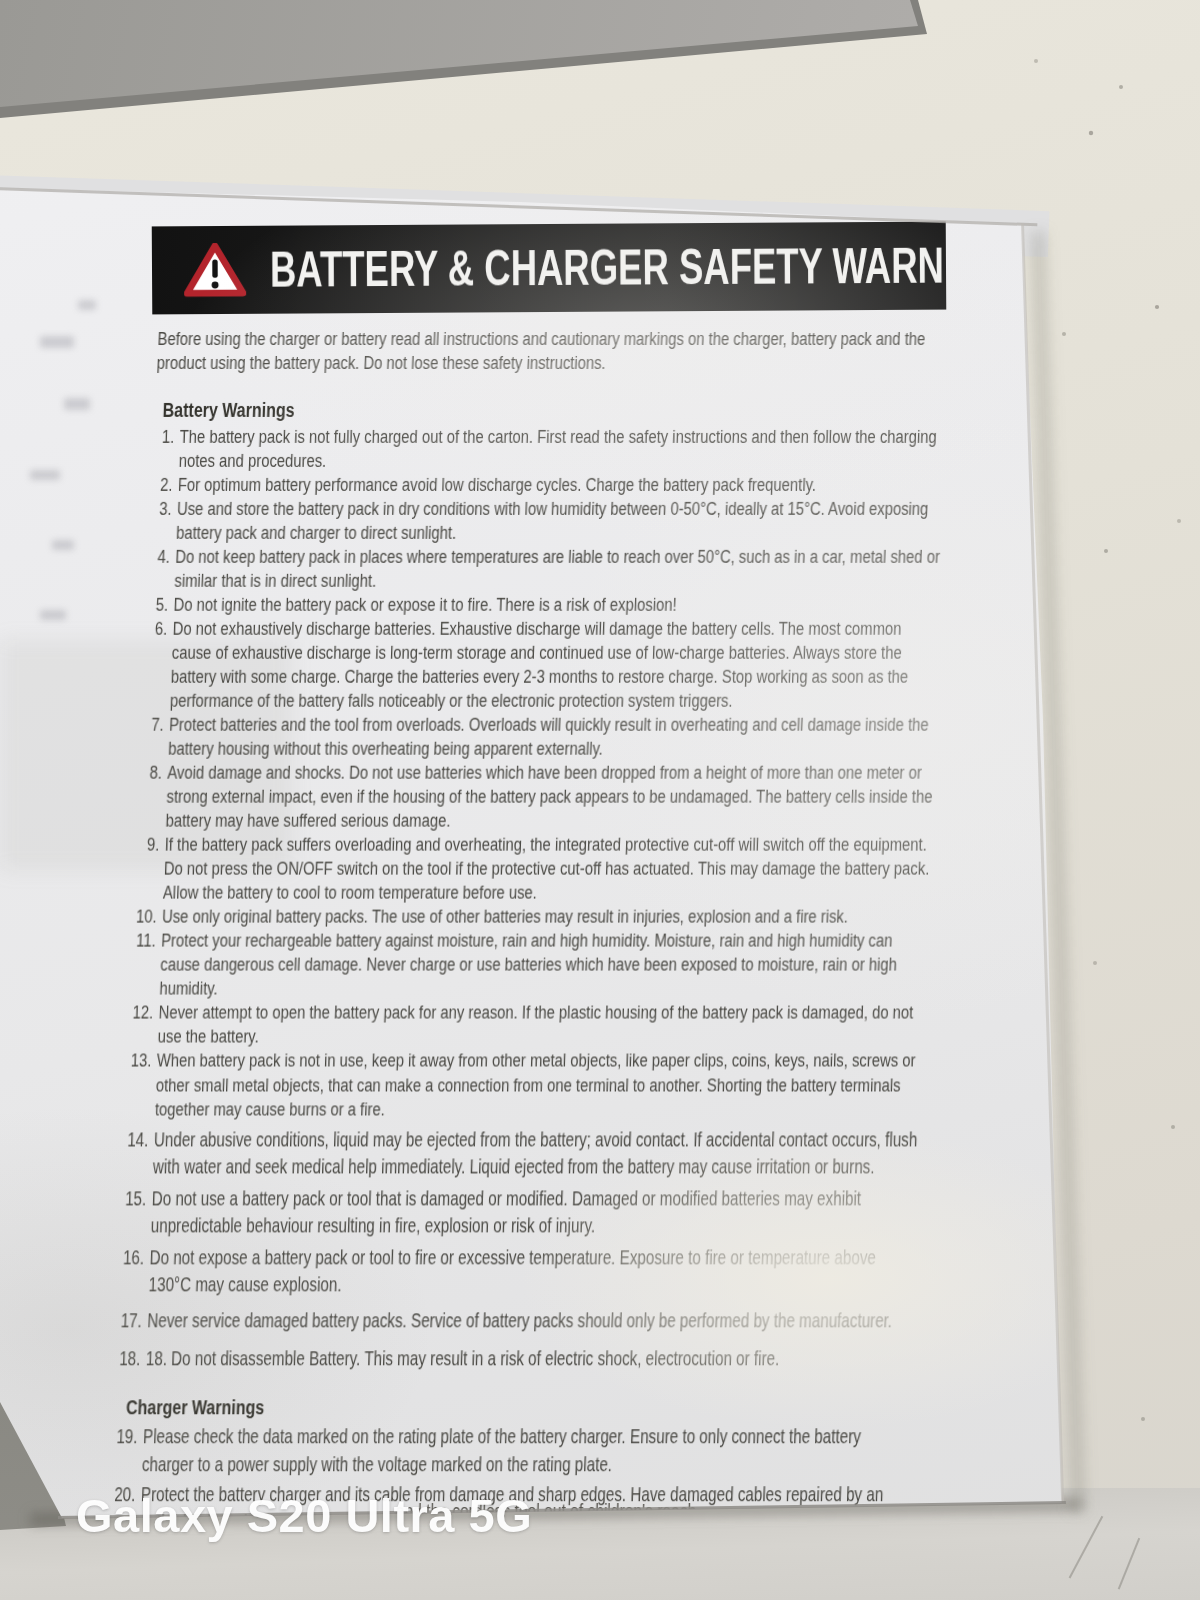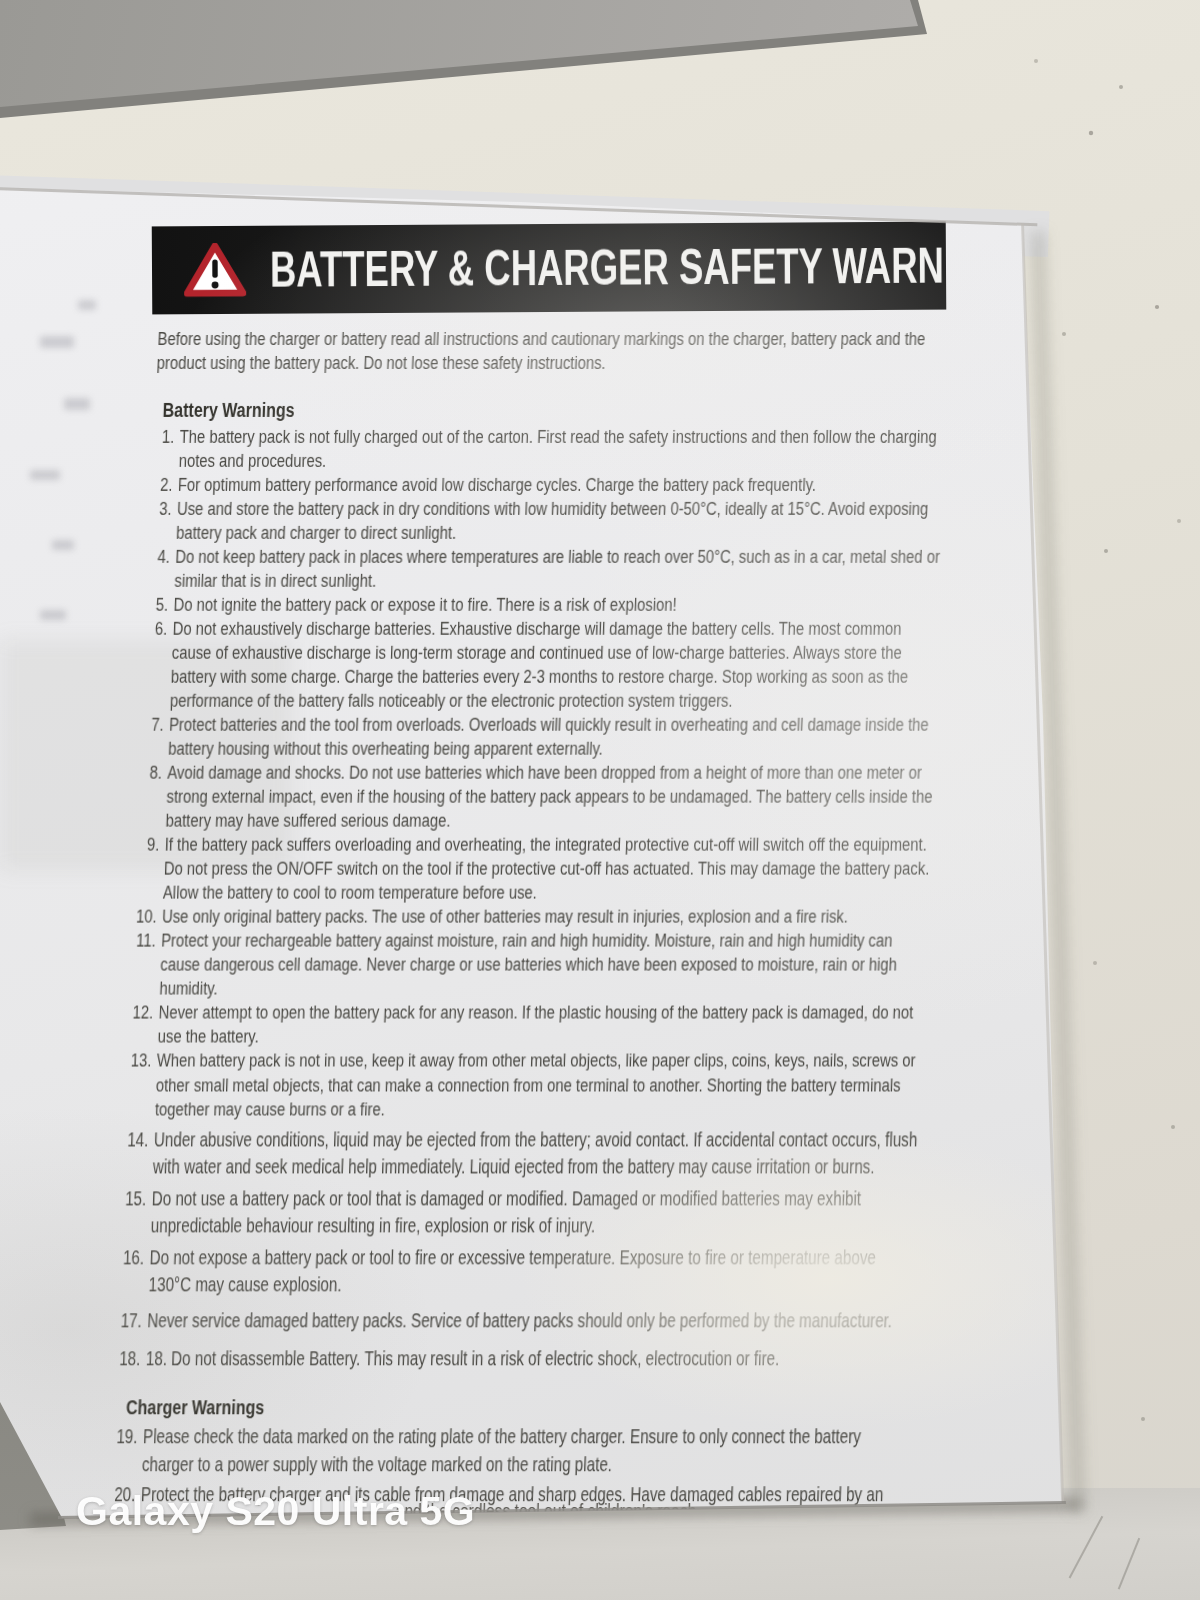--- a/index.html
+++ b/index.html
@@ -87,21 +87,21 @@
   .dust{position:absolute;left:0;top:0;width:2px;height:2px;border-radius:50%;
     box-shadow:1090px 132px 0 1.2px rgba(95,92,84,.45),1120px 86px 0 1px rgba(95,92,84,.40),
     1156px 306px 0 1.1px rgba(95,92,84,.45),1063px 333px 0 1px rgba(95,92,84,.35),
     1105px 550px 0 1px rgba(95,92,84,.40),1172px 1126px 0 1px rgba(95,92,84,.35),
     1094px 962px 0 1px rgba(95,92,84,.30),1142px 1418px 0 1px rgba(95,92,84,.35),
     1178px 520px 0 1px rgba(95,92,84,.30),1035px 60px 0 1px rgba(95,92,84,.30);}
   .scratch{position:absolute;width:1.5px;height:70px;background:rgba(112,110,102,.40);}
   .s1{left:1085px;top:1512px;transform:rotate(28deg);}
   .s2{left:1128px;top:1536px;transform:rotate(22deg);height:55px;}
   
-  .watermark{position:absolute;left:76px;top:1488px;font-size:41px;font-weight:700;
+  .watermark{position:absolute;left:76px;top:1488px;font-size:47px;font-weight:700;
     letter-spacing:.5px;color:rgba(255,255,255,.96);
     text-shadow:0 1px 3px rgba(60,60,60,.28);}
 </style>
 </head>
 <body>
 
 <div class="photo">
 
   <div class="slab-edge"></div>
   <div class="slab"></div>

